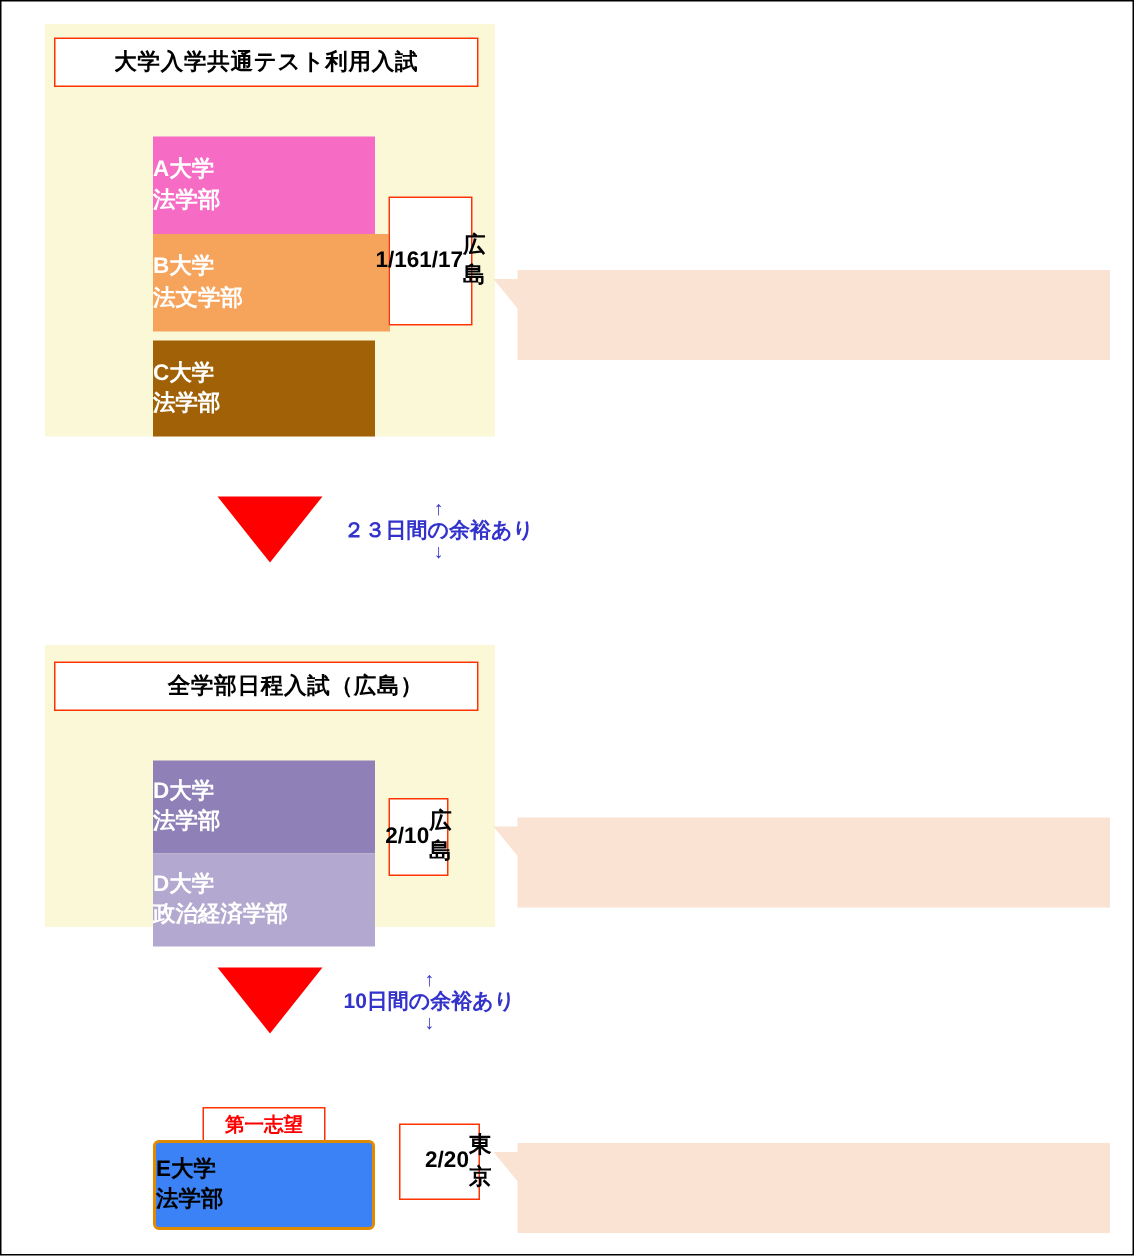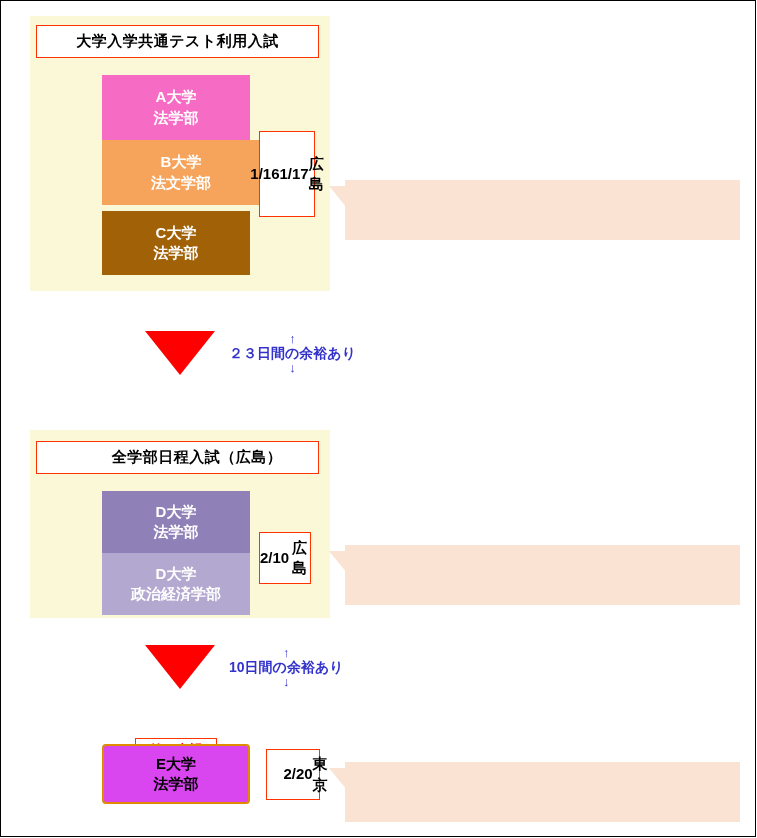--- a/index.html
+++ b/index.html
@@ -70,27 +70,28 @@
     height: 33px;
     padding-left: 39px;
   }
 
   
   .uni-box {
     position: absolute;
     box-sizing: border-box;
     display: flex;
     flex-direction: column;
-    align-items: center;
+    align-items: flex-start;
     justify-content: center;
     font-size: 15px;
     font-weight: bold;
     color: #ffffff;
     line-height: 1.35;
     text-align: center;
+    margin-top: 16px;
   }
   .uni-box .line {
     display: block;
   }
 
   #uni-a {
     left: 102px;
     top: 75px;
     width: 148px;
     height: 65px;
@@ -122,21 +123,21 @@
     top: 553px;
     width: 148px;
     height: 62px;
     background: #b3a8cf;
   }
   #uni-e {
     left: 102px;
     top: 744px;
     width: 148px;
     height: 60px;
-    background: #d946ef;
+    background: #3b82f6;
     color: #000000;
     border: 2px solid #e08a00;
     border-radius: 4px;
   }
 
   
   .date-tag {
     position: absolute;
     background: #ffffff;
     border: 1px solid #ff3300;
@@ -153,21 +154,21 @@
   }
   #date-1 {
     left: 259px;
     top: 131px;
     width: 56px;
     height: 86px;
   }
   #date-2 {
     left: 259px;
     top: 532px;
-    width: 52px;
+    width: 40px;
     height: 52px;
   }
   #date-3 {
     left: 266px;
     top: 749px;
     width: 54px;
     height: 51px;
     padding-left: 25px;
   }
 

